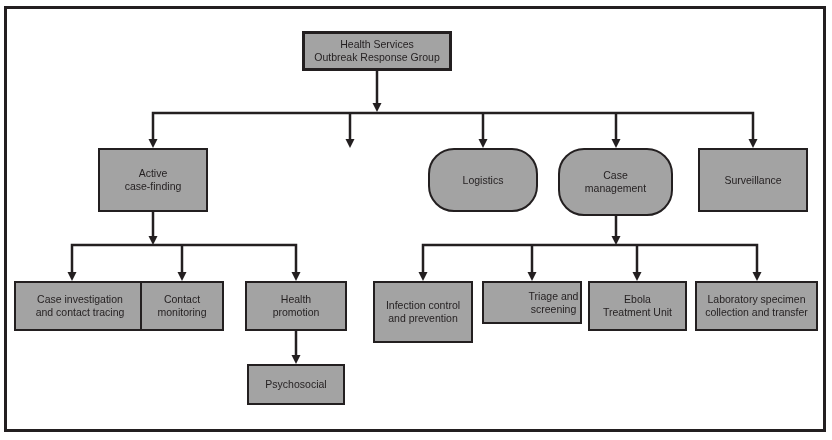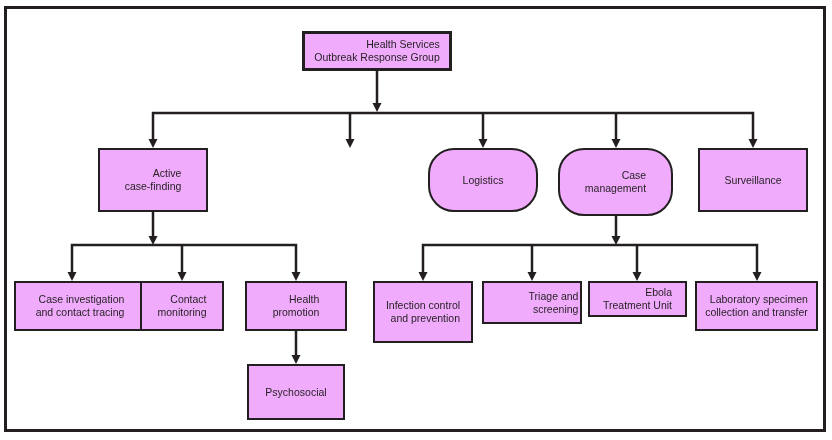--- a/index.html
+++ b/index.html
@@ -36,25 +36,25 @@
     stroke-width: 2.5;
   }
   svg.connectors polygon {
     fill: #231f20;
     stroke: none;
   }
   .node {
     position: absolute;
     box-sizing: border-box;
     border: 2.5px solid #231f20;
-    background: #f0abfc;
+    background: #a3a3a3;
     display: flex;
     align-items: center;
     justify-content: center;
-    text-align: right;
+    text-align: center;
   }
   .node.root {
     border-width: 3px;
   }
   .node-label {
     display: block;
     white-space: pre-line;
     font-size: 10.5px;
     line-height: 13px;
     color: #231f20;
@@ -148,27 +148,27 @@
   <div class="node" style="left:373px; top:281px; width:100px; height:62px;">
     <span class="node-label">Infection control
 and prevention</span>
   </div>
 
   <div class="node" style="left:482px; top:281px; width:100px; height:43px;padding-left:43px;">
     <span class="node-label">Triage and
 screening</span>
   </div>
 
-  <div class="node" style="left:588px; top:281px; width:99px; height:36px;">
+  <div class="node" style="left:588px; top:281px; width:99px; height:50px;">
     <span class="node-label">Ebola
 Treatment Unit</span>
   </div>
 
   <div class="node" style="left:695px; top:281px; width:123px; height:50px;">
     <span class="node-label">Laboratory specimen
 collection and transfer</span>
   </div>
 
-  <div class="node" style="left:247px; top:364px; width:98px; height:56px;">
+  <div class="node" style="left:247px; top:364px; width:98px; height:41px;">
     <span class="node-label">Psychosocial</span>
   </div>
 
 </div>
 
 </body></html>

